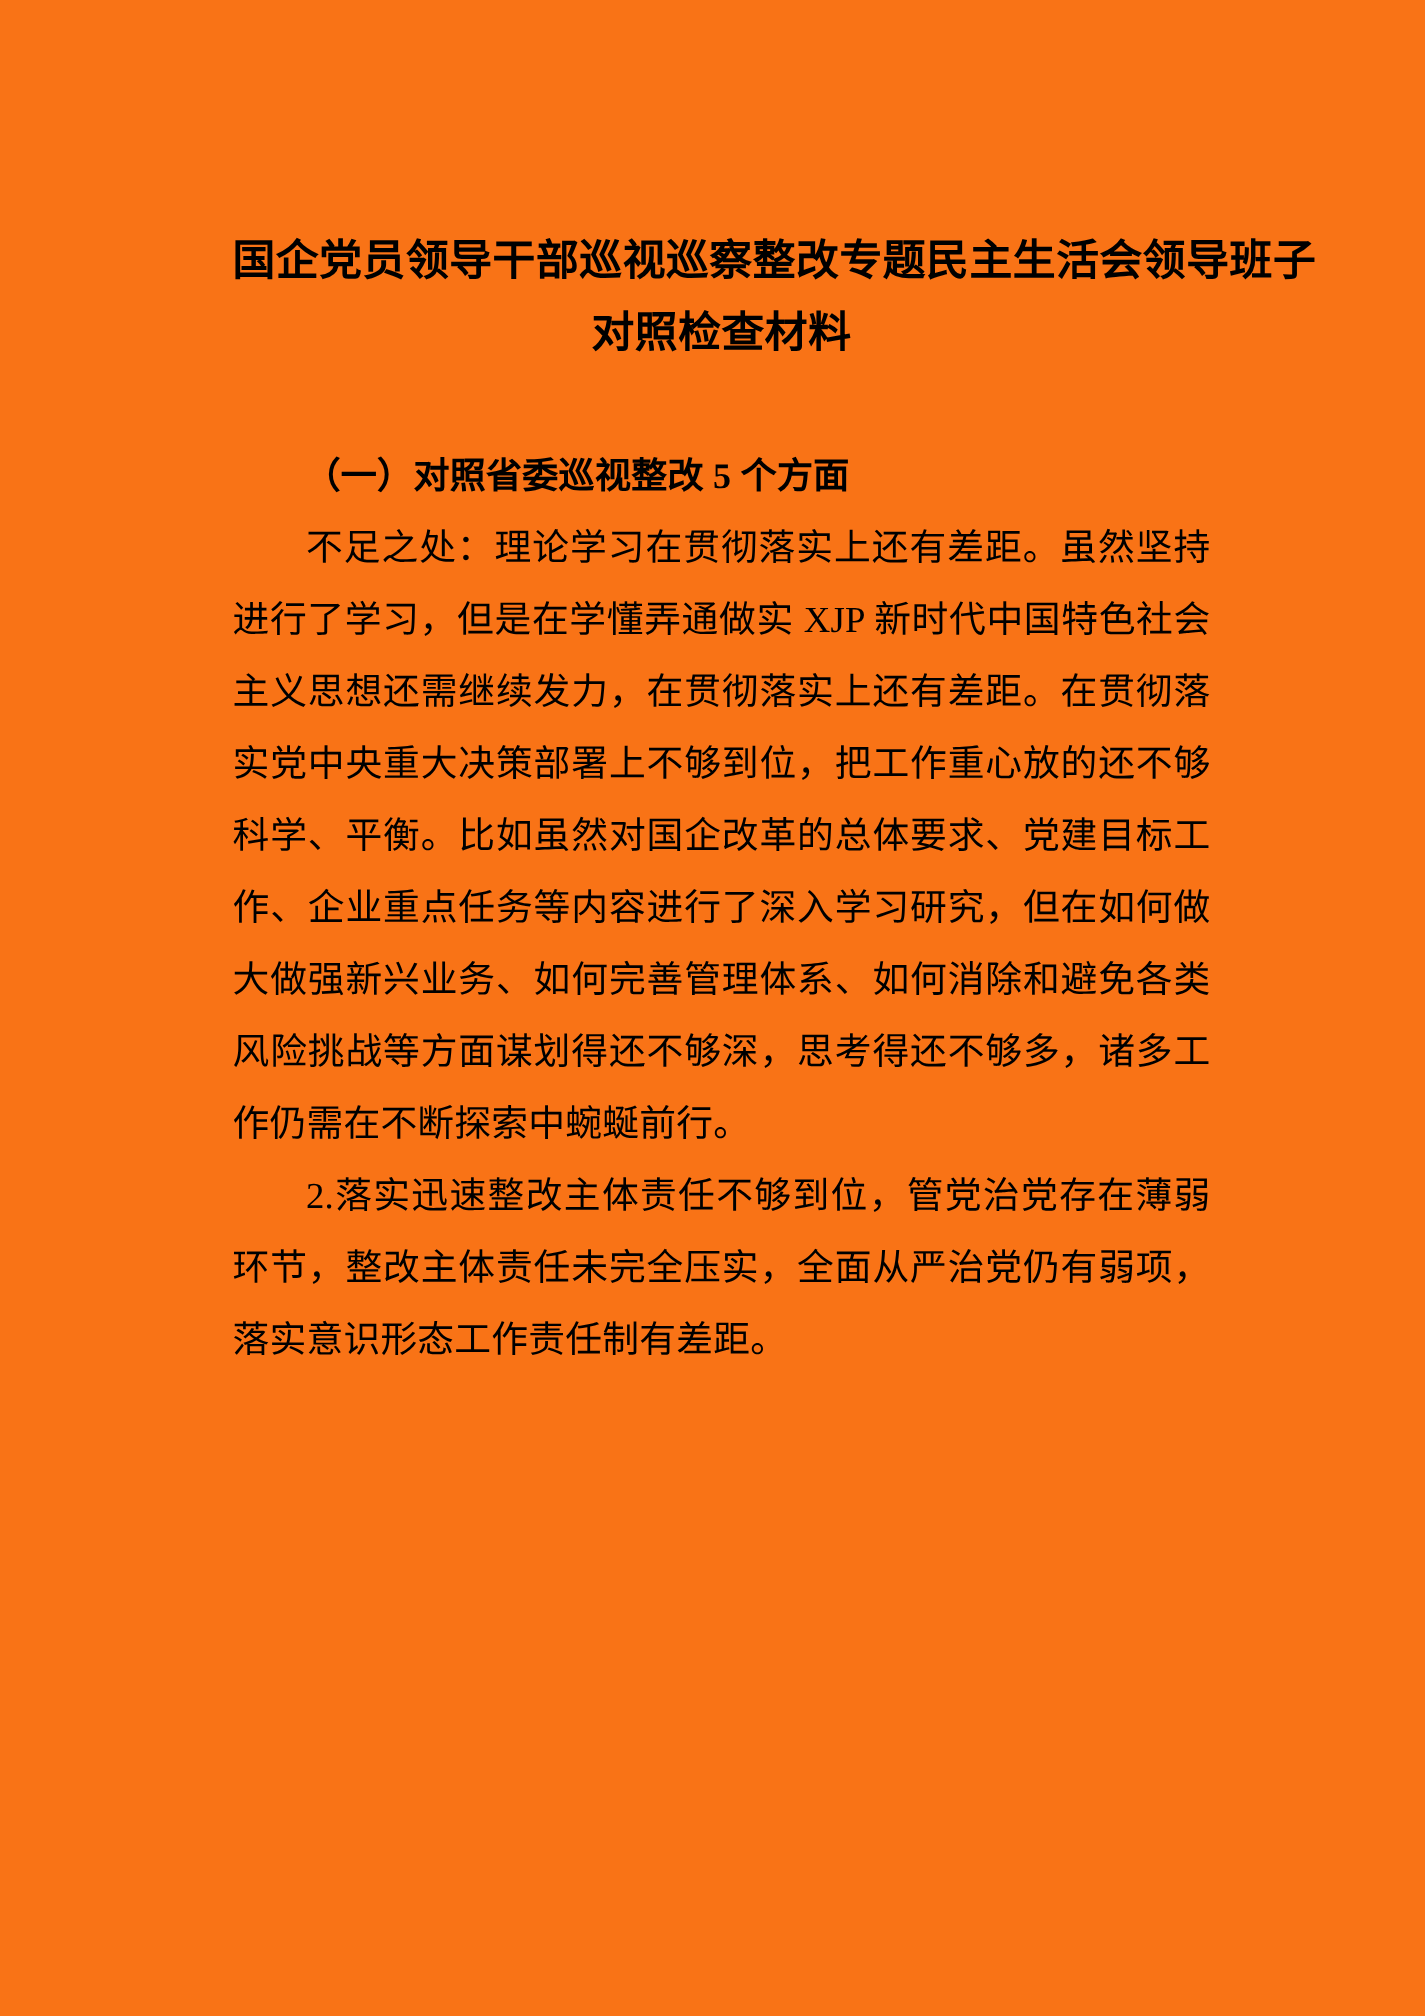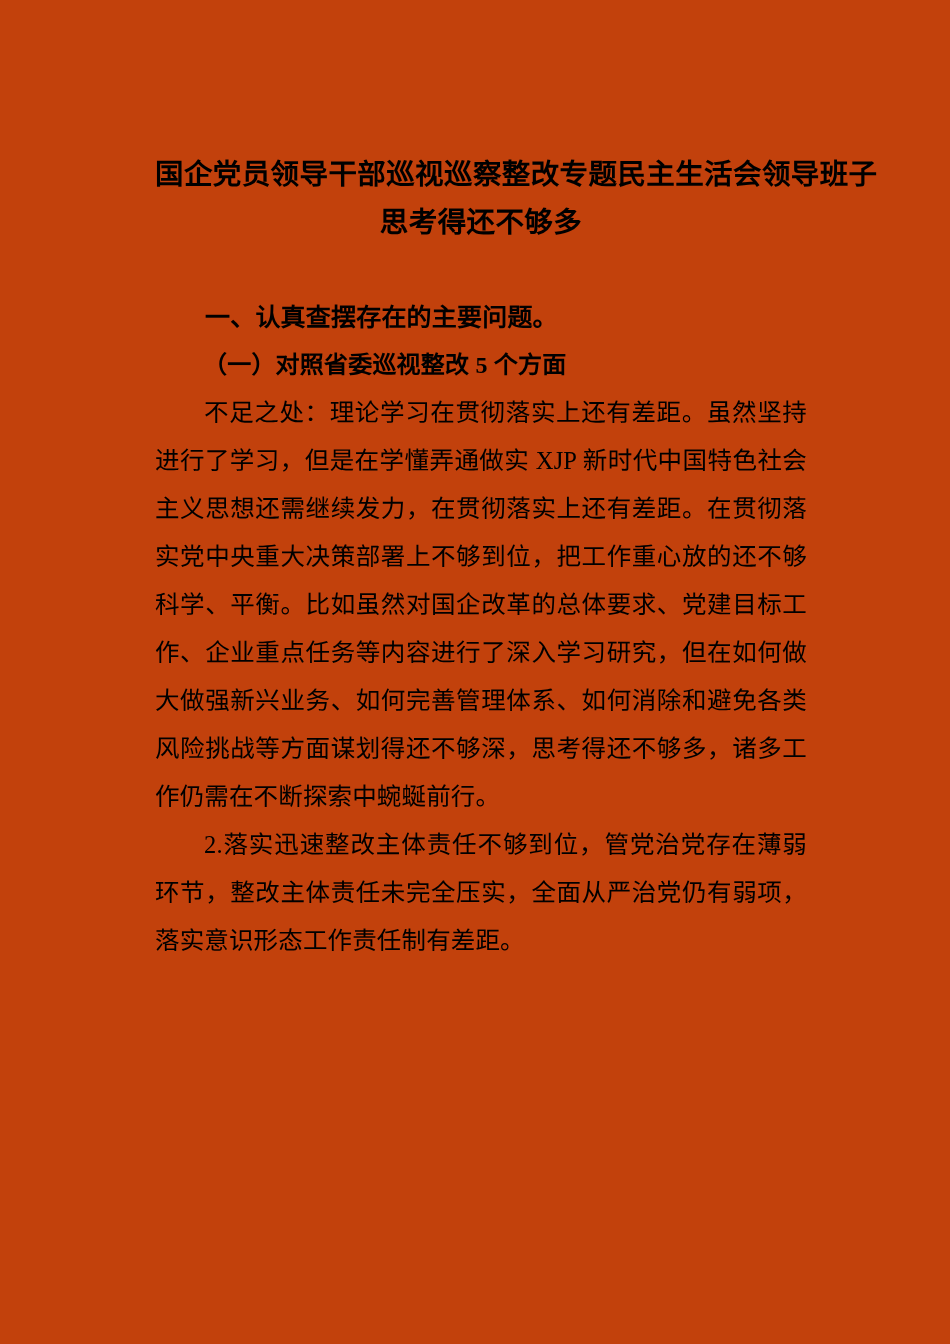--- a/index.html
+++ b/index.html
@@ -7,21 +7,21 @@
     margin: 0;
     padding: 0;
     background: #ffffff;
   }
 
   .page {
     position: relative;
     width: 950px;
     height: 1344px;
     margin: 0 auto;
-    background: #c2410c;
+    background: #f97316;
     box-sizing: border-box;
     overflow: hidden;
   }
 
   .content {
     position: absolute;
     left: 155px;
     top: 150px;
     width: 652px;
   }
@@ -93,26 +93,25 @@
   }
 </style>
 </head>
 <body>
 
 <div class="page">
   <div class="content">
 
     <h1 class="doc-title">
       <span class="title-line">国企党员领导干部巡视巡察整改专题民主生活会领导班子</span>
-      <span class="title-line">思考得还不够多</span>
+      <span class="title-line">对照检查材料</span>
     </h1>
 
     <div class="title-gap"></div>
 
-    <h2 class="section-heading">一、认真查摆存在的主要问题。</h2>
 
     <h3 class="sub-heading">（一）对照省委巡视整改 5 个方面</h3>
 
 
     <p class="body-para">
       <span>不足之处：理论学习在贯彻落实上还有差距。虽然坚持进行了学习，但是在学懂弄通做实 XJP 新时代中国特色社会主义思想还需继续发力，在贯彻落实上还有差距。在贯彻落实党中央重大决策部署上不够到位，把工作重心放的还不够科学、平衡。比如虽然对国企改革的总体要求、党建目标工作、企业重点任务等内容进行了深入学习研究，但在如何做大做强新兴业务、如何完善管理体系、如何消除和避免各类风险挑战等方面谋划得还不够深，思考得还不够多，诸多工作仍需在不断探索中蜿蜒前行。</span>
     </p>
 
     <p class="body-para">
       <span>2.落实迅速整改主体责任不够到位，管党治党存在薄弱环节，整改主体责任未完全压实，全面从严治党仍有弱项，落实意识形态工作责任制有差距。</span>

